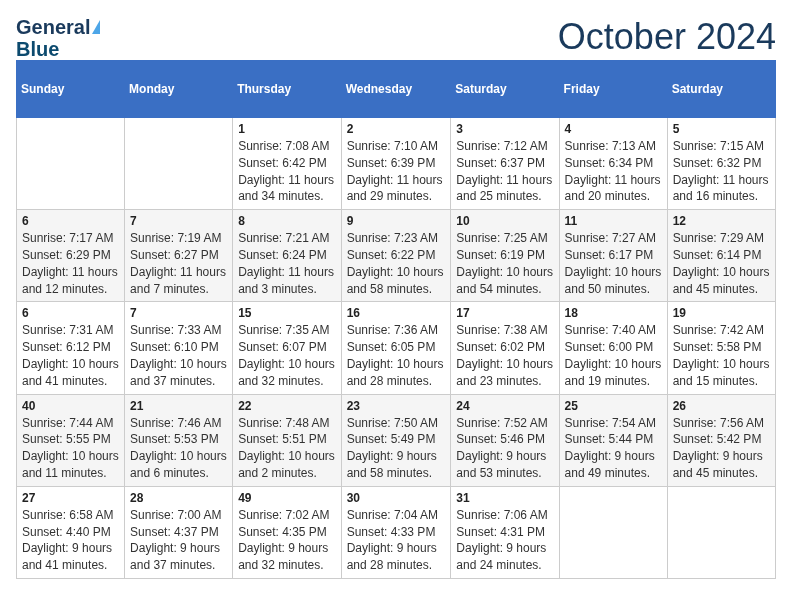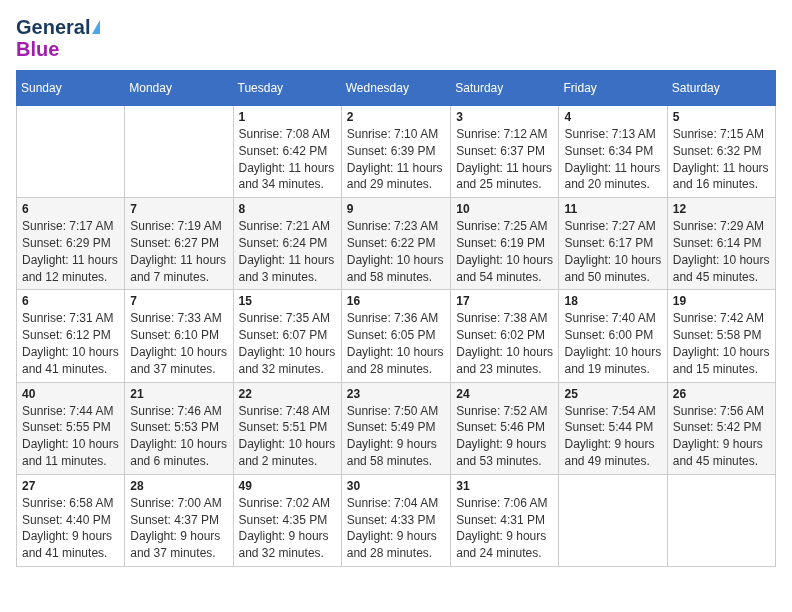--- a/index.html
+++ b/index.html
@@ -7,21 +7,20 @@
       font-family: Arial, sans-serif;
       background: #fff;
       width: 792px;
       min-height: 612px;
       padding: 16px;
     }
     .header {
       display: flex;
       justify-content: space-between;
       align-items: flex-start;
-      margin-bottom: 10px;
     }
     .logo {
       display: flex;
       flex-direction: column;
       align-items: flex-start;
     }
     .logo-text {
       font-size: 20px;
       font-weight: bold;
       color: #1a3a5c;
@@ -49,24 +48,24 @@
       color: #333;
     }
     table {
       width: 100%;
       border-collapse: collapse;
       font-size: 11px;
     }
     thead tr th {
       background-color: #3a6fc4;
       color: #fff;
-      padding: 10px 4px;
+      padding: 21px 4px;
       text-align: left;
       font-size: 12px;
-      font-weight: normal;
+      font-weight: bold;
       border: 1px solid #3a6fc4;
     }
     tbody tr td {
       border: 1px solid #ccc;
       padding: 4px 5px;
       vertical-align: top;
       width: 113px;
       height: 80px;
       background: #fff;
     }
@@ -91,32 +90,33 @@
   </style>
 </head>
 <body>
 
 <div class="header">
   <div class="logo">
     <div style="display:flex; align-items:center;">
       <span class="logo-text">General</span>
       <span class="logo-triangle"></span>
     </div>
-    <span class="logo-text" style="color:#a21caf;">Blue</span>
+    <span class="logo-text" style="color:#0c4a6e;">Blue</span>
   </div>
   <div class="title-area">
+    <div class="month-title">October 2024</div>
   </div>
 </div>
 
 <table>
   <thead>
     <tr>
       <th>Sunday</th>
       <th>Monday</th>
-      <th>Tuesday</th>
+      <th>Thursday</th>
       <th>Wednesday</th>
       <th>Saturday</th>
       <th>Friday</th>
       <th>Saturday</th>
     </tr>
   </thead>
   <tbody id="calendar-body">
   <tr>
         <td class="empty-cell"></td>
         <td class="empty-cell"></td>

